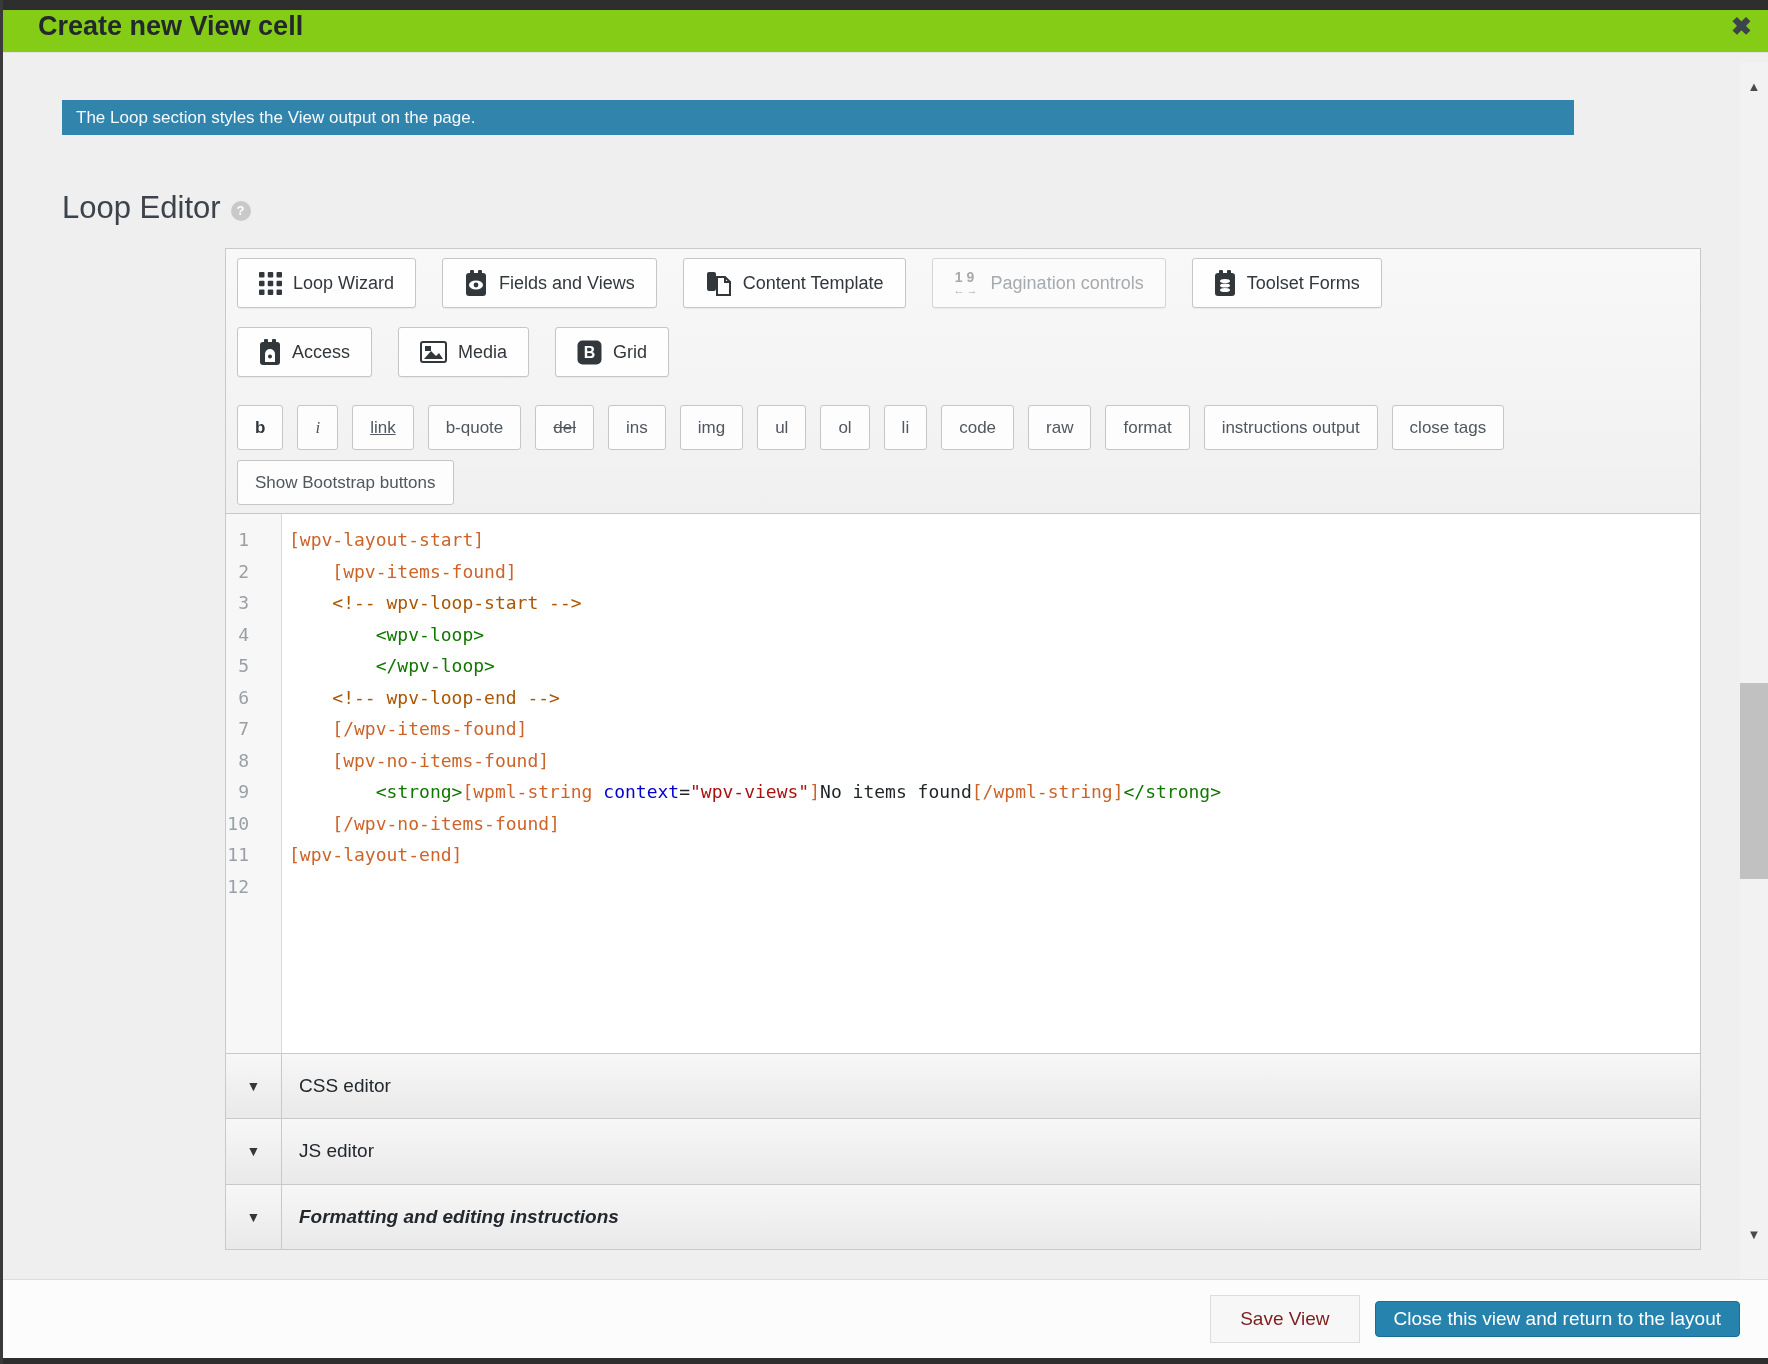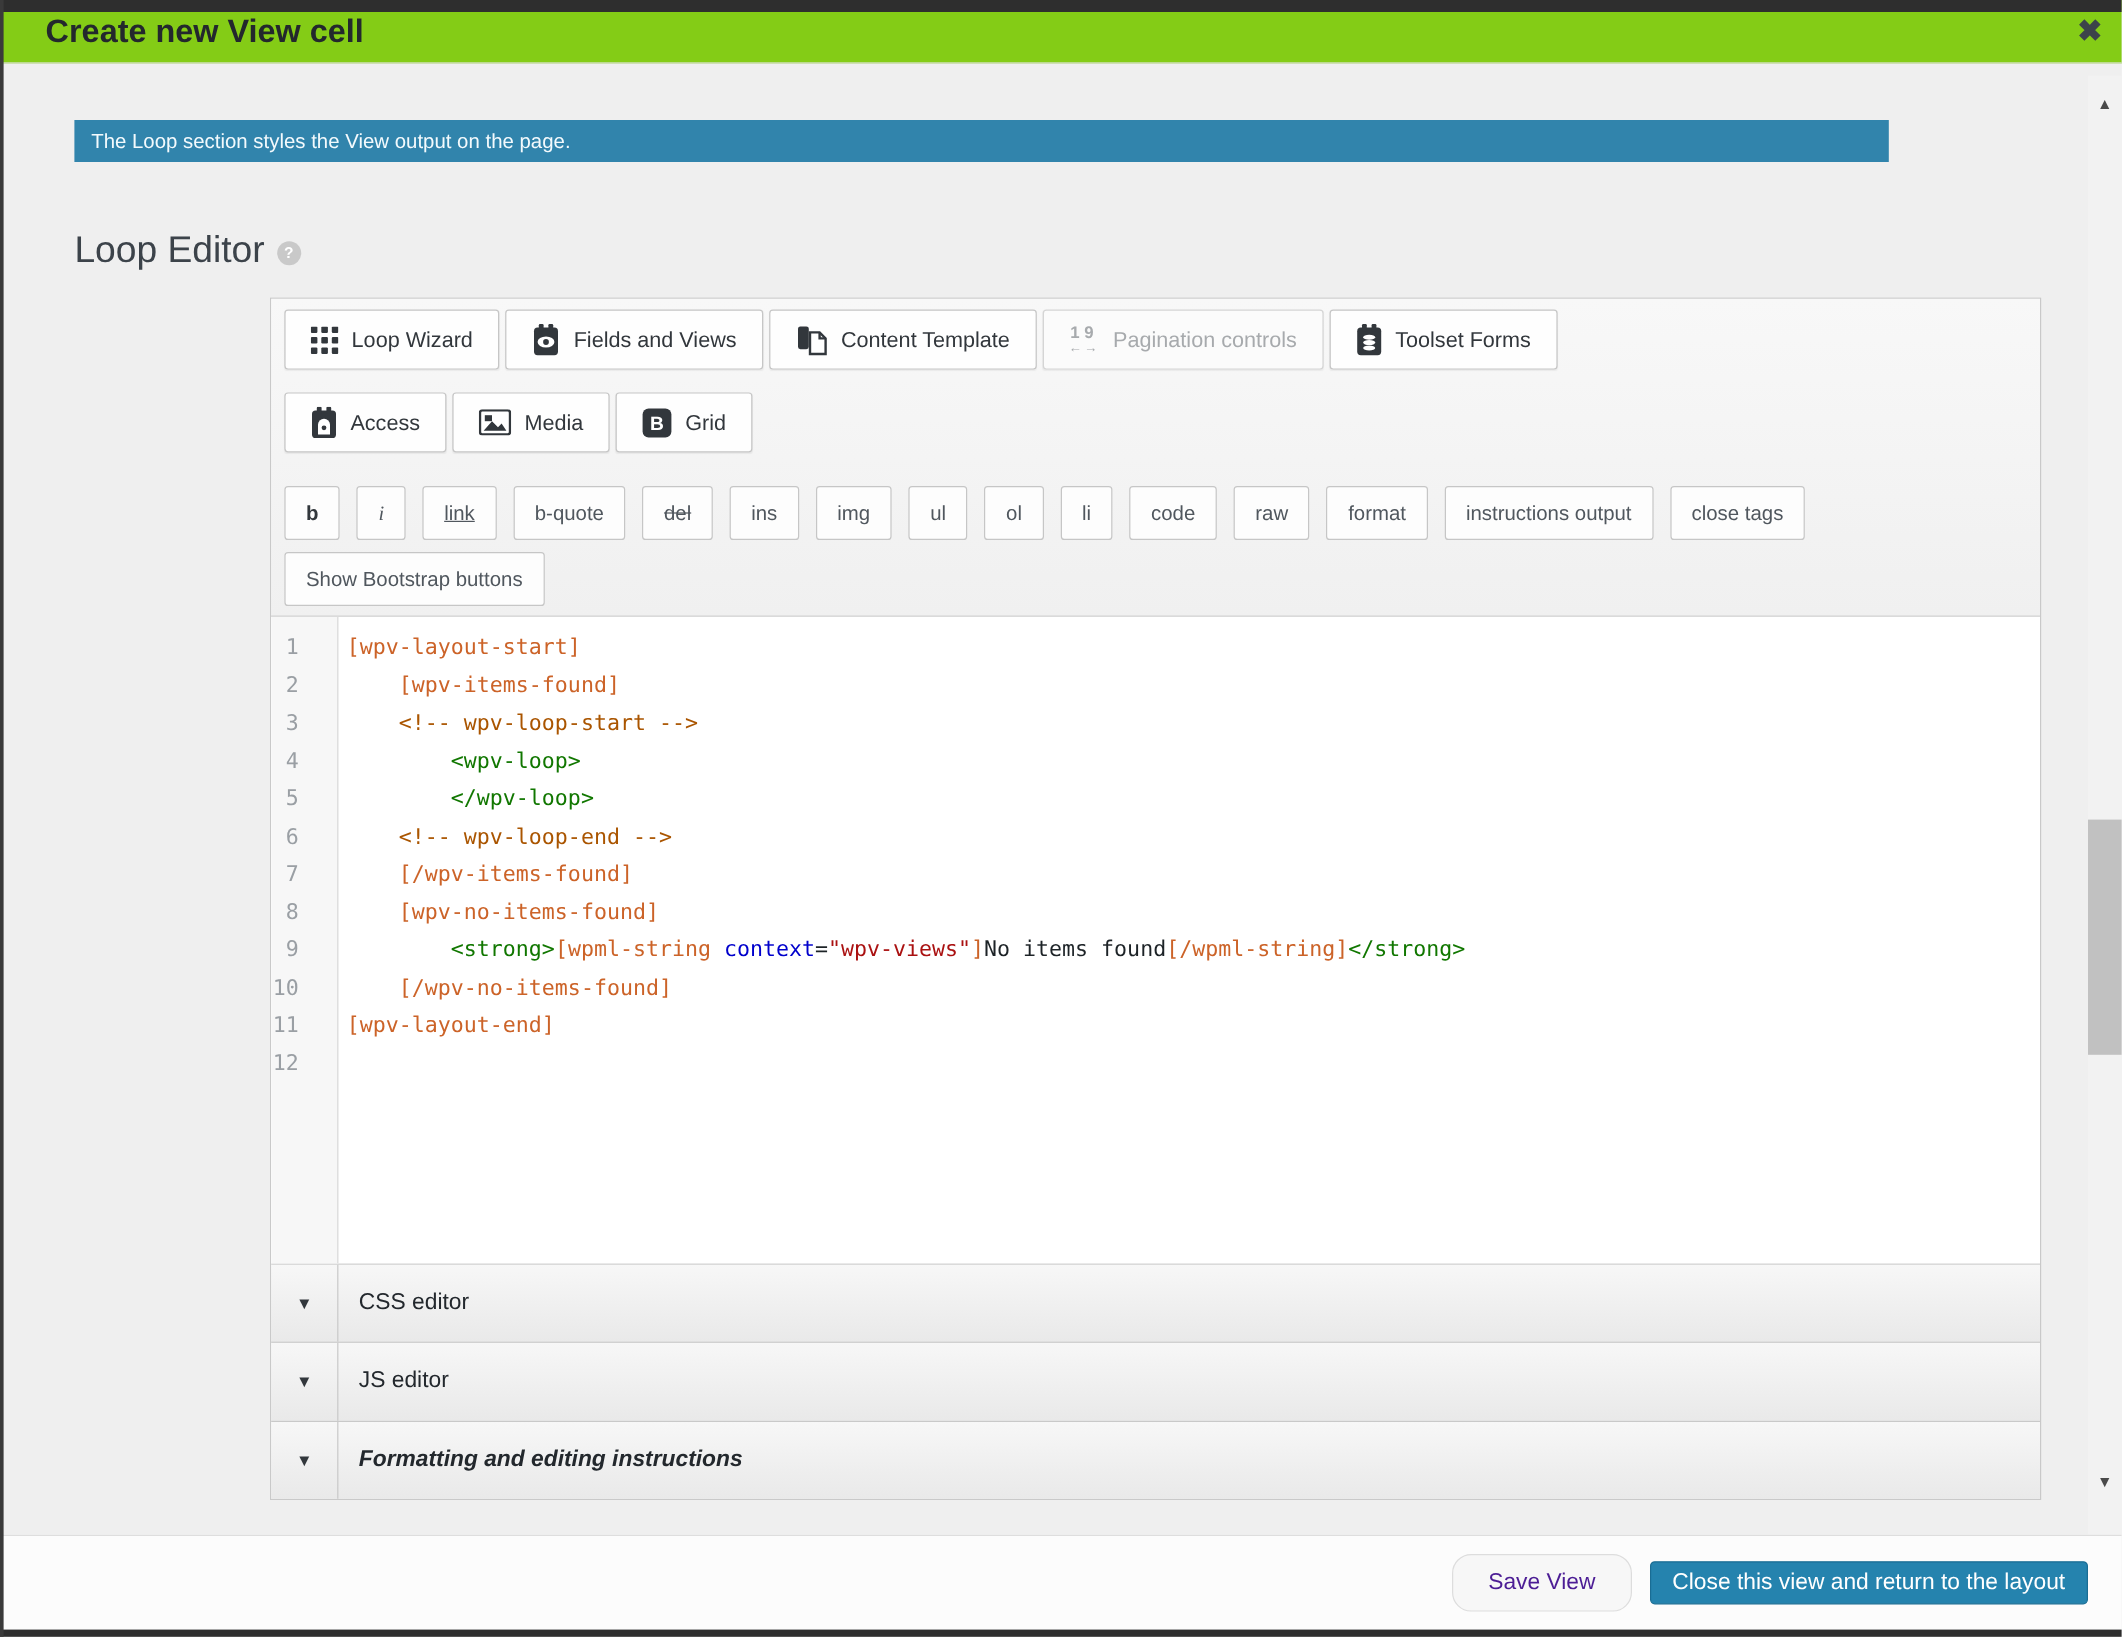--- a/index.html
+++ b/index.html
@@ -24,21 +24,21 @@
 
   .heading{position:absolute;left:62px;top:174px;font-size:31px;font-weight:400;color:#3c434a;z-index:5;margin-top:16px;}
   .help-dot{display:inline-block;width:20px;height:20px;border-radius:50%;background:#c9c9c9;color:#fff;
     font-size:13px;font-weight:bold;text-align:center;line-height:20px;margin-left:10px;vertical-align:3px;}
 
   .panel{position:absolute;left:225px;top:248px;width:1476px;height:1002px;box-sizing:border-box;
     background:#f5f5f5;border:1px solid #c9c9c9;display:flex;flex-direction:column;z-index:5;}
 
   .toolbar{height:265px;box-sizing:border-box;padding:9px 11px;border-bottom:1px solid #c9c9c9;
     background:linear-gradient(#f8f8f8,#f0f0f0);}
-  .tb-row{display:flex;gap:5px;}
+  .tb-row{display:flex;gap:26px;}
   .tb-row1{margin-bottom:19px;}
   .tb-row2{margin-bottom:28px;}
   .tb-btn{display:inline-flex;align-items:center;gap:11px;height:50px;padding:0 21px;background:#fefefe;
     border:1px solid #c6c6c6;border-radius:3px;font-size:18px;color:#32373c;cursor:pointer;
     font-family:"Liberation Sans",sans-serif;box-shadow:0 1px 1px rgba(0,0,0,.05);}
   .tb-btn.disabled{color:#a7aaad;background:#fbfbfb;border-color:#d5d5d5;}
   .tb-icon{display:inline-flex;align-items:center;}
   .pg-wrap{display:inline-flex;flex-direction:column;align-items:center;line-height:1;color:#a7aaad;}
   .pg-top{font-size:14px;font-weight:bold;letter-spacing:4px;}
   .pg-bot{font-size:11px;letter-spacing:2px;margin-top:1px;}
@@ -67,22 +67,22 @@
     background:linear-gradient(#f7f7f7,#e9e9e9);cursor:pointer;}
   .section:first-child{border-top:none;}
   .section-toggle{width:55px;display:flex;align-items:center;justify-content:center;
     border-right:1px solid #c9c9c9;font-size:14px;color:#32373c;}
   .section-label{display:flex;align-items:center;padding-left:17px;font-size:19px;color:#23282d;}
   .section-label.bold{font-weight:bold;font-style:italic;}
 
   .footer{position:absolute;left:0;top:1279px;width:100%;height:79px;box-sizing:border-box;background:#fcfcfc;
     border-top:1px solid #dedede;display:flex;align-items:center;justify-content:flex-end;gap:15px;
     padding-right:28px;z-index:35;}
-  .btn-save{height:48px;padding:0 29px;background:#f7f7f7;border:1px solid #ddd;border-radius:16px;
-    color:#4c1d95;font-size:19px;font-family:"Liberation Sans",sans-serif;}
+  .btn-save{height:48px;padding:0 29px;background:#f7f7f7;border:1px solid #ddd;border-radius:0;
+    color:#7f1d1d;font-size:19px;font-family:"Liberation Sans",sans-serif;}
   .btn-close-view{height:36px;padding:0 18px;background:var(--primary);border:1px solid #1a6d94;border-radius:4px;
     color:#fff;font-size:19px;cursor:pointer;font-family:"Liberation Sans",sans-serif;}
 
   .scrollbar{position:absolute;right:0;top:63px;width:28px;height:1216px;background:#f2f2f2;z-index:20;}
   .sb-arrow{position:absolute;left:0;width:100%;text-align:center;font-size:13px;color:#4a4a4a;cursor:pointer;}
   .sb-up{top:16px;}
   .sb-down{top:1164px;}
   .sb-thumb{position:absolute;left:0;top:620px;width:100%;height:196px;background:#c1c1c1;cursor:grab;}
 </style>
 </head>

